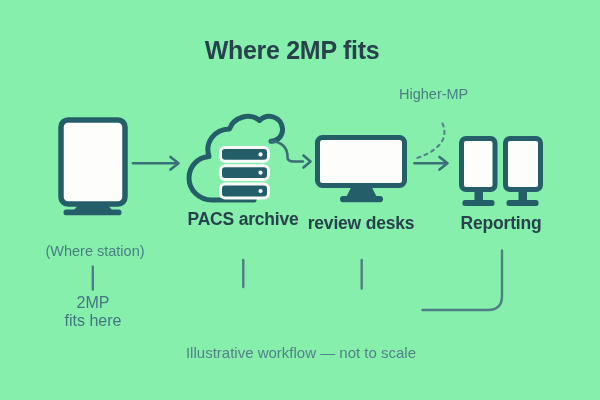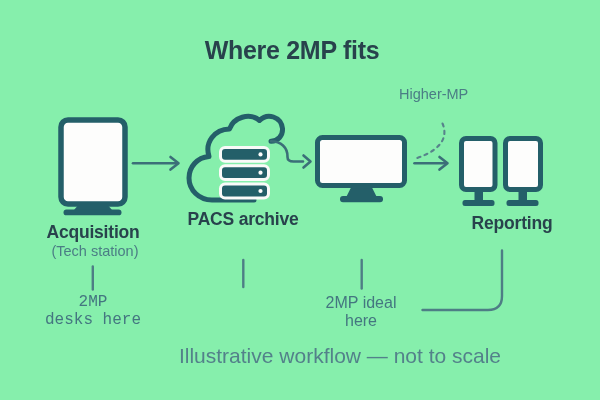--- a/index.html
+++ b/index.html
@@ -28,30 +28,30 @@
   .note{
     font-size:16px;color:#447680;line-height:17.5px;
   }
   .note span{display:block;}
   .annotation{
     font-size:14.5px;color:#4b7d85;line-height:15.5px;
   }
   .annotation span{display:block;}
   .caption{
     left:301px;top:344px;
-    font-size:21px;color:#53818a;margin-left:39px;
+    font-size:15px;color:#53818a;
   }
   
   .acq-label{left:93px;top:223px;}
   .acq-sub{left:95px;top:243px;}
   .pacs-label{left:243px;top:210px;text-align:right;}
   .clin-label{left:361px;top:214px;}
-  .rep-label{left:512px;top:214px;}
+  .rep-label{left:501px;top:214px;}
   .higher-mp{left:399px;top:87px;text-align:right;}
-  .acq-note{left:93px;top:294px;font-family:Liberation Mono, monospace;}
+  .acq-note{left:93px;top:294px;}
   .clin-note{left:361px;top:294px;}
 </style>
 </head>
 <body>
 
 <div class="stage">
 
   <svg width="600" height="400" viewBox="0 0 600 400">
 
     <g>
@@ -109,40 +109,36 @@
     <g stroke="#4e7d85" stroke-width="2.4" fill="none" stroke-linecap="round">
       <line x1="92.8" y1="266.5" x2="92.8" y2="289.5"></line>
       <line x1="243.3" y1="260" x2="243.3" y2="287"></line>
       <line x1="361.7" y1="260" x2="361.7" y2="288.5"></line>
       <path d="M 502,250.5 L 502,296 Q 502,310 488,310 L 422.5,310"></path>
     </g>
   </svg>
 
   <div class="txt title center">Where 2MP fits</div>
 
-  <div class="txt node-label center acq-label">Acquisition</div>
-  <div class="txt sublabel center acq-sub">(Tech station)</div>
+  <div class="txt sublabel center acq-sub">(Where station)</div>
 
   <div class="txt node-label center pacs-label">
     <span>PACS archive</span>
   </div>
 
   <div class="txt node-label center clin-label">
+    <span>review desks</span>
   </div>
 
   <div class="txt node-label center rep-label">Reporting</div>
 
   <div class="txt annotation higher-mp">
     <span>Higher-MP</span>
   </div>
 
   <div class="txt note center acq-note">
     <span>2MP</span>
-    <span>desks here</span>
+    <span>fits here</span>
   </div>
 
-  <div class="txt note center clin-note">
-    <span>2MP ideal</span>
-    <span>here</span>
-  </div>
 
   <div class="txt caption center">Illustrative workflow — not to scale</div>
 </div>
 
 </body></html>

